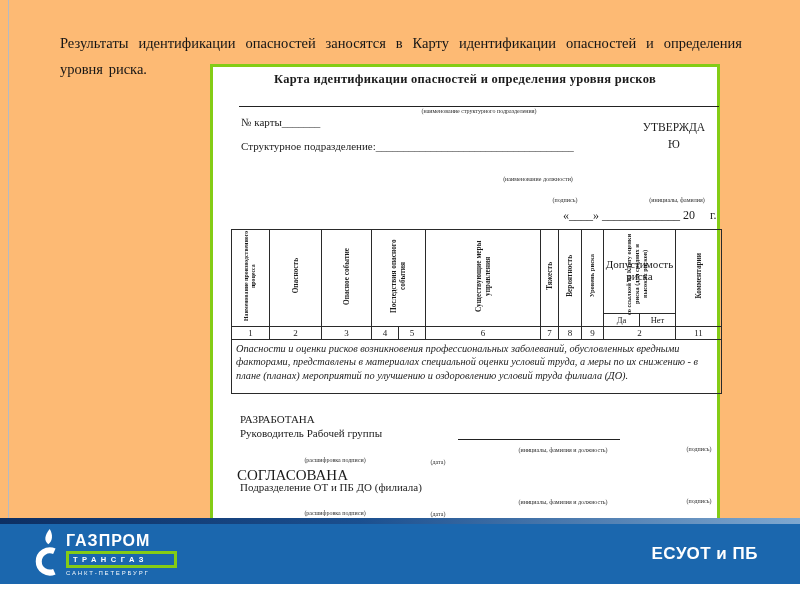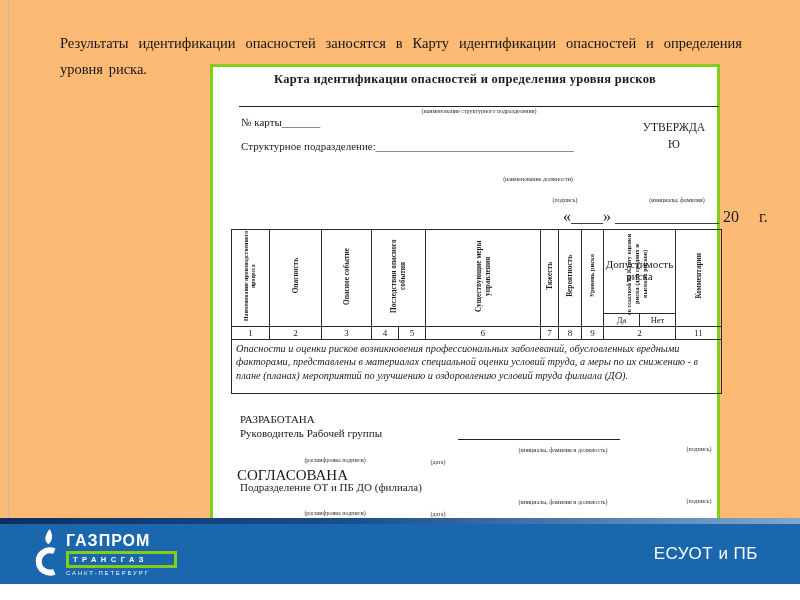--- a/index.html
+++ b/index.html
@@ -18,21 +18,21 @@
   .f-hline{top:39px;left:26px;width:480px;border-top:1px solid #222;}
   .f-hcap{top:41px;left:26px;width:480px;text-align:center;font-size:6px;color:#333;}
   .f-cardno{top:49px;left:28px;font-size:11px;white-space:pre;}
   .f-unit{top:73px;left:28px;font-size:11px;white-space:pre;}
   .f-approve{top:52px;left:428px;width:66px;text-align:center;font-size:11.5px;line-height:1.5;
              overflow-wrap:anywhere;}
   .cap{font-size:6px;color:#2e2e2e;text-align:center;}
   .f-poscap{top:109px;left:255px;width:140px;}
   .f-signcap{top:130px;left:322px;width:60px;}
   .f-namecap{top:130px;left:418px;width:92px;}
-  .f-date{top:141px;left:350px;font-size:16px;white-space:pre;}
+  .f-date{top:141px;left:350px;font-size:12px;white-space:pre;}
 
   .f-table{top:162px;left:18px;width:490px;}
   table{border-collapse:collapse;table-layout:fixed;width:490px;}
   th,td{border:1px solid #2a2a2a;padding:0;margin:0;font-weight:normal;}
   tr.hrow{height:82px;}
   tr.hrow th{vertical-align:middle;text-align:center;}
   .vt{display:inline-block;writing-mode:vertical-rl;transform:rotate(180deg);
       font-size:7.3px;font-weight:bold;line-height:1.25;max-height:92px;}
   .vt.f1{font-size:5.8px;}
   .vt.f9{font-size:6.5px;}
@@ -62,21 +62,21 @@
   .footer{position:absolute;left:0;right:0;bottom:0;height:66px;font-family:"Liberation Sans","DejaVu Sans",sans-serif;}
   .footer-accent{height:6px;background:linear-gradient(90deg,#0d2f63 0%,#1b4f8f 45%,#7fa8d0 100%);}
   .footer-bar{height:60px;background:#1b67ae;display:flex;align-items:center;
               justify-content:space-between;padding:0 42px 0 30px;}
   .logo{display:flex;align-items:center;gap:4px;color:#fff;}
   .logo-text{display:flex;flex-direction:column;align-items:flex-start;}
   .brand-name{font-size:16px;font-weight:bold;letter-spacing:1px;line-height:1;}
   .brand-sub{font-size:7.5px;font-weight:bold;letter-spacing:4.5px;border:3px solid #84cc16;
              padding:1px 9px 1px 4px;margin-top:2px;width:92px;text-align:left;}
   .brand-city{font-size:6px;letter-spacing:1.8px;margin-top:2px;opacity:.95;}
-  .footer-label{color:#fff;font-size:17px;font-weight:normal;letter-spacing:.5px;}
+  .footer-label{color:#fff;font-size:17px;font-weight:bold;letter-spacing:.5px;}
 </style>
 </head>
 <body>
 
 <div class="slide">
   <div class="edge-line"></div>
 
   <div class="intro">Результаты идентификации опасностей заносятся в Карту идентификации опасностей и определения уровня риска.</div>
 
   <div class="form">

